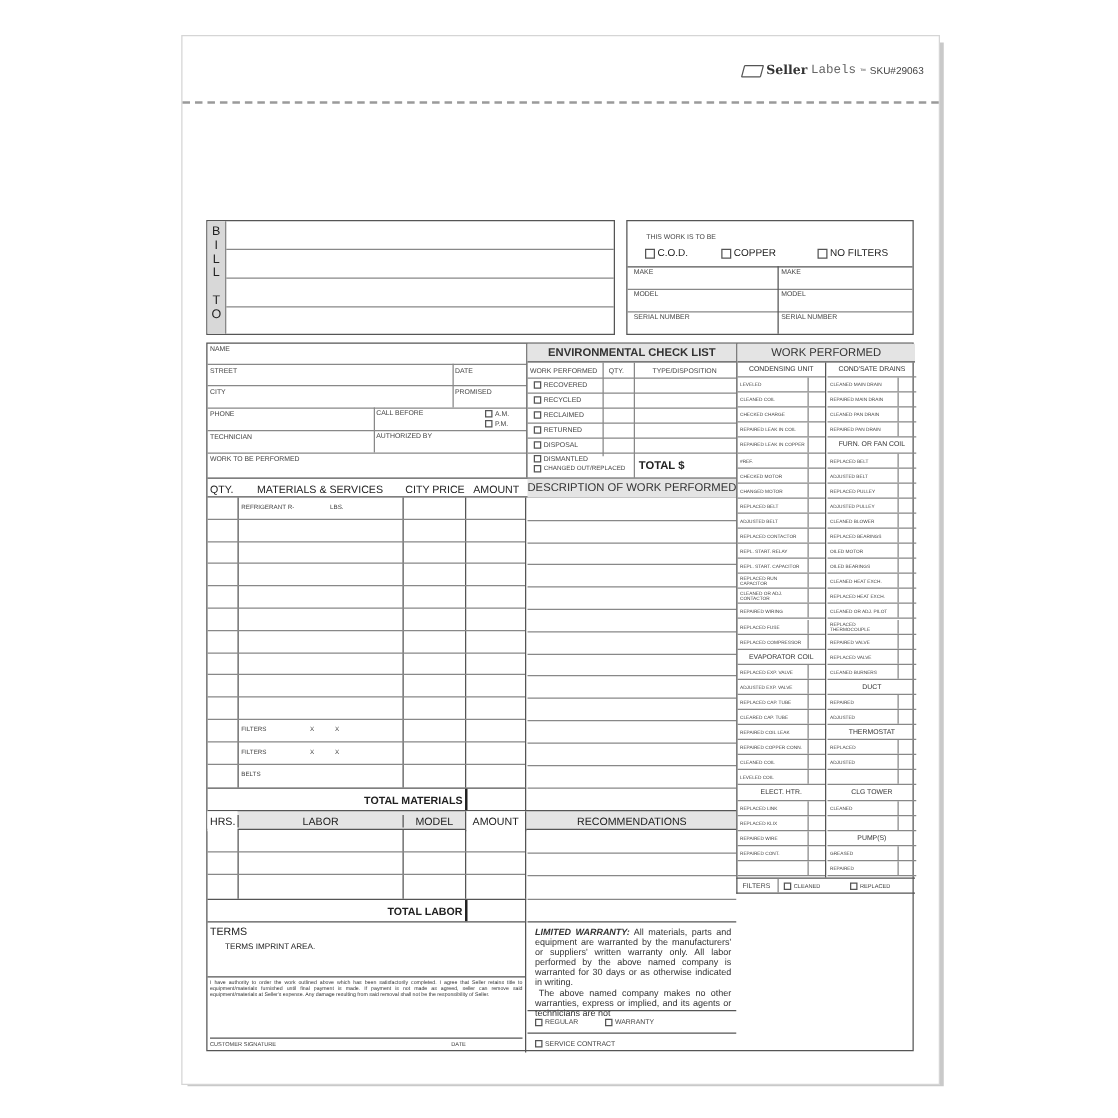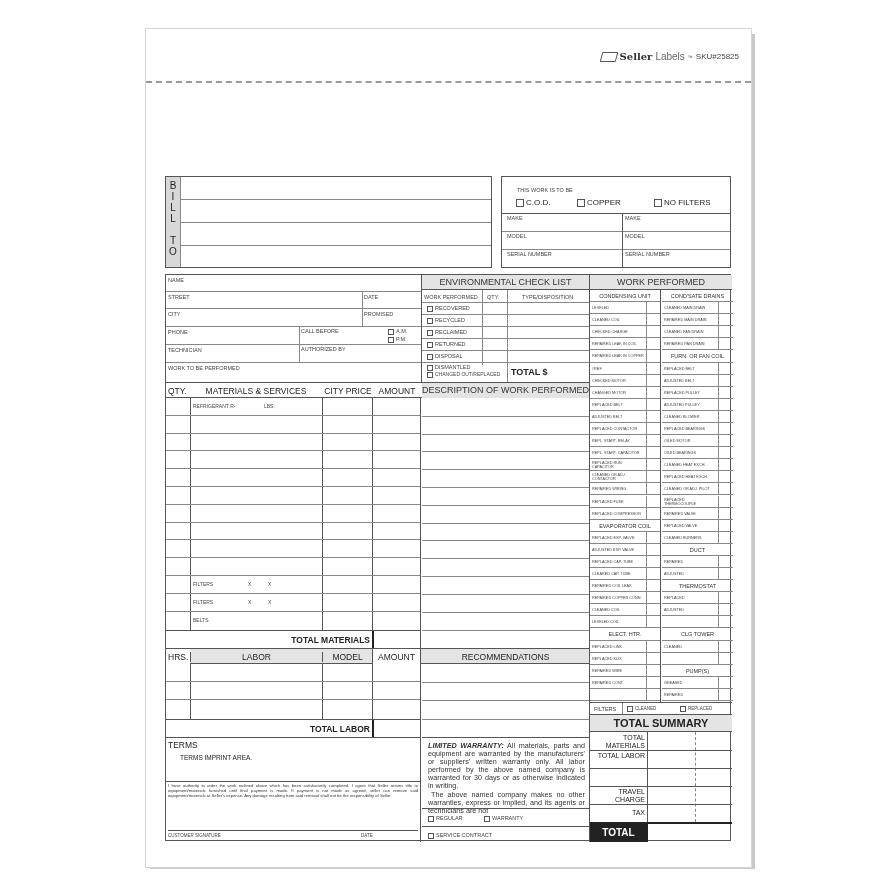--- a/index.html
+++ b/index.html
@@ -1,21 +1,21 @@
 <!DOCTYPE html>
 <html><head>
 <meta charset="utf-8">
 <style>
   html,body{margin:0;padding:0;background:#ffffff;}
   body{width:894px;height:894px;position:relative;overflow:hidden;font-family:"Liberation Sans",sans-serif;color:#222;}
   .shadow{position:absolute;left:150px;top:34px;width:605px;height:835px;background:#c9c9c9;}
   .sheet{position:absolute;left:145px;top:28px;width:605px;height:838px;background:#fff;border:1px solid #d5d5d5;}
   .brand{position:absolute;right:12px;top:22px;font-size:9px;color:#444;display:flex;align-items:center;gap:3px;}
   .brand .logo{font-family:"DejaVu Serif",serif;font-weight:bold;font-size:10px;color:#333;}
-  .brand .logo2{font-family:Liberation Sans, sans-serif;font-size:10px;color:#666;}
+  .brand .logo2{font-family:Liberation Mono, monospace;font-size:10px;color:#666;}
   .brand .sku{font-size:8px;}
   .brand-icon{width:14px;height:8px;border:1px solid #555;border-radius:1px;transform:skewX(-15deg);display:inline-block;}
   .perf{position:absolute;left:0;right:0;top:52px;border-top:2px dashed #9a9a9a;}
   .title{position:absolute;right:20px;top:88px;font-size:21px;font-weight:normal;letter-spacing:0.3px;color:#222;}
   .abs{position:absolute;box-sizing:border-box;}
   .lbl{font-size:5.5px;color:#444;text-transform:uppercase;line-height:1.1;}
   .hdr{background:#e4e4e4;font-size:9px;text-align:center;color:#333;}
   .b{border:1px solid #555;}
   .cb{display:inline-block;width:6px;height:6px;border:1px solid #555;vertical-align:middle;margin-right:2px;background:#fff;}
   .small{font-size:5px;}
@@ -24,21 +24,21 @@
 <body>
 
 <div class="shadow"></div>
 <div class="sheet">
 
   <div class="brand">
     <span class="brand-icon"></span>
     <span class="logo">Seller</span>
       <span class="logo2">Labels</span>
       <span class="small">™</span>
-    <span class="sku">SKU#25825</span>
+    <span class="sku">SKU#29063</span>
   </div>
   <div class="perf"></div>
 
   <div class="abs b" style="left:19px;top:147px;width:327px;height:92px;">
     <div class="abs" style="left:0;top:0;width:15px;height:90px;background:#d8d8d8;border-right:1px solid #888;font-size:10px;text-align:center;line-height:11px;padding-top:3px;">
       <div>B</div>
       <div>I</div>
       <div>L</div>
       <div>L</div>
       <div style="height:11px"></div>
@@ -85,21 +85,21 @@
       <div class="abs lbl" style="left:222px;top:61px;"><span class="cb" style="width:4px;height:4px"></span><span>P.M.</span></div>
       <div class="abs" style="left:133px;top:51px;height:36px;border-left:1px solid #888;"></div>
       <div class="abs" style="left:0;right:0;top:69px;border-top:1px solid #888;"></div>
       <div class="abs lbl" style="left:2px;top:72px;">TECHNICIAN</div>
       <div class="abs lbl" style="left:135px;top:71px;">AUTHORIZED BY</div>
       <div class="abs" style="left:0;right:0;top:87px;border-top:1px solid #888;"></div>
       <div class="abs lbl" style="left:2px;top:90px;">WORK TO BE PERFORMED</div>
     </div>
 
     <div class="abs" style="left:255px;top:0;width:168px;height:107px;border-left:1px solid #555;">
-      <div class="abs hdr" style="left:0;right:0;top:0;height:15px;line-height:15px;border-bottom:1px solid #555;">ENVIRONMENTAL CHECK LIST</div>
+      <div class="abs hdr" style="left:0;right:0;top:0;height:15px;line-height:15px;border-bottom:1px solid #555;font-weight:bold;">ENVIRONMENTAL CHECK LIST</div>
       <div class="abs lbl" style="left:2px;top:19px;">WORK PERFORMED</div>
       <div class="abs lbl" style="left:65px;top:19px;">QTY.</div>
       <div class="abs lbl" style="left:100px;top:19px;">TYPE/DISPOSITION</div>
       <div class="abs" style="left:60px;top:15px;height:75px;border-left:1px solid #888;"></div>
       <div class="abs" style="left:85px;top:15px;height:92px;border-left:1px solid #888;"></div>
       <div class="abs" style="left:0;right:0;top:27px;border-top:1px solid #888;"></div>
       <div class="abs lbl" style="left:5px;top:30px;"><span class="cb" style="width:4px;height:4px"></span><span>RECOVERED</span></div>
       <div class="abs" style="left:0;right:0;top:39px;border-top:1px solid #888;"></div>
       <div class="abs lbl" style="left:5px;top:42px;"><span class="cb" style="width:4px;height:4px"></span><span>RECYCLED</span></div>
       <div class="abs" style="left:0;right:0;top:51px;border-top:1px solid #888;"></div>
@@ -474,31 +474,14 @@
         </div>
     </div>
 
     <div class="abs" style="left:423px;top:427px;width:143px;height:13px;border-top:1px solid #555;border-left:1px solid #555;border-bottom:1px solid #555;">
       <div class="abs lbl" style="left:4px;top:3px;font-size:5.5px;">FILTERS</div>
       <div class="abs" style="left:32px;top:0;bottom:0;border-left:1px solid #888;"></div>
       <div class="abs lbl" style="left:37px;top:3px;font-size:4.5px;"><span class="cb" style="width:4px;height:4px"></span><span>CLEANED</span></div>
       <div class="abs lbl" style="left:90px;top:3px;font-size:4.5px;"><span class="cb" style="width:4px;height:4px"></span><span>REPLACED</span></div>
     </div>
 
-    <div class="abs" style="left:423px;top:440px;width:143px;height:127px;border-left:1px solid #555;">
-      <div class="abs" style="left:0;right:0;top:0;height:17px;line-height:17px;background:#e4e4e4;text-align:center;font-size:11px;font-weight:bold;border-bottom:1px solid #555;">TOTAL SUMMARY</div>
-      <div class="abs" style="left:57px;top:17px;height:90px;border-left:1px solid #555;"></div>
-      <div class="abs" style="left:105px;top:17px;height:90px;border-left:1px dashed #888;"></div>
-      <div class="abs" style="left:0;width:55px;top:19px;text-align:right;font-size:7px;line-height:7.5px;">TOTAL MATERIALS</div>
-      <div class="abs" style="left:0;right:0;top:35px;border-top:1px solid #555;"></div>
-      <div class="abs" style="left:0;width:55px;top:37px;text-align:right;font-size:7px;line-height:7.5px;">TOTAL LABOR</div>
-      <div class="abs" style="left:0;right:0;top:53px;border-top:1px solid #555;"></div>
-      <div class="abs" style="left:0;right:0;top:71px;border-top:1px solid #555;"></div>
-      <div class="abs" style="left:0;width:55px;top:73px;text-align:right;font-size:7px;line-height:7.5px;">TRAVEL CHARGE</div>
-      <div class="abs" style="left:0;right:0;top:89px;border-top:1px solid #555;"></div>
-      <div class="abs" style="left:0;width:55px;top:94px;text-align:right;font-size:7px;">TAX</div>
-      <div class="abs" style="left:0;right:0;top:107px;height:20px;border-top:2px solid #222;">
-        <div class="abs" style="left:0;top:0;width:57px;height:18px;line-height:18px;background:#222;color:#fff;text-align:center;font-weight:bold;font-size:10px;">TOTAL</div>
-        <div class="abs" style="left:57px;right:0;top:0;height:18px;border-left:1px solid #222;"></div>
-      </div>
-    </div>
   </div>
 </div>
 
 </body></html>

